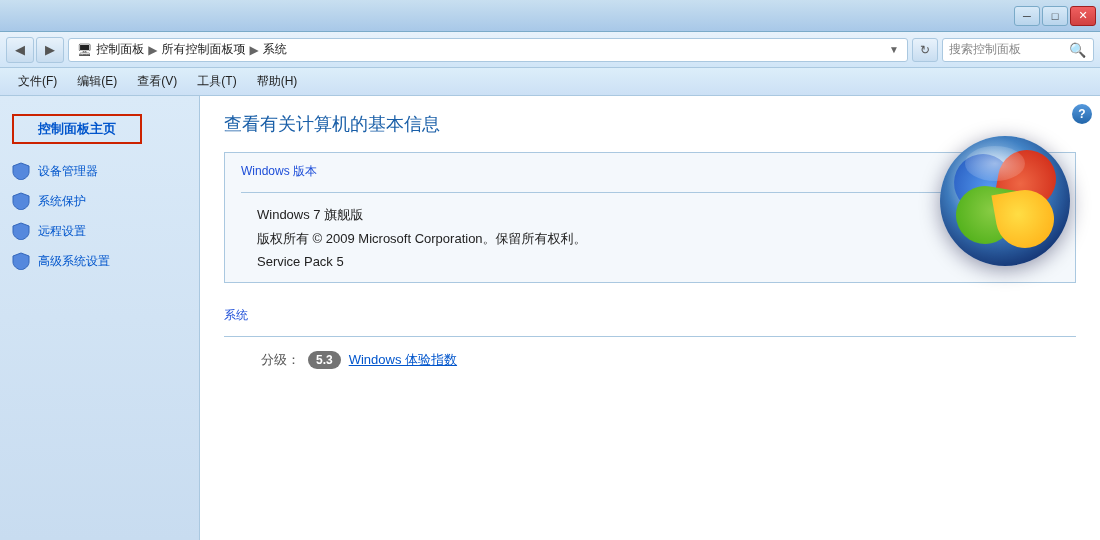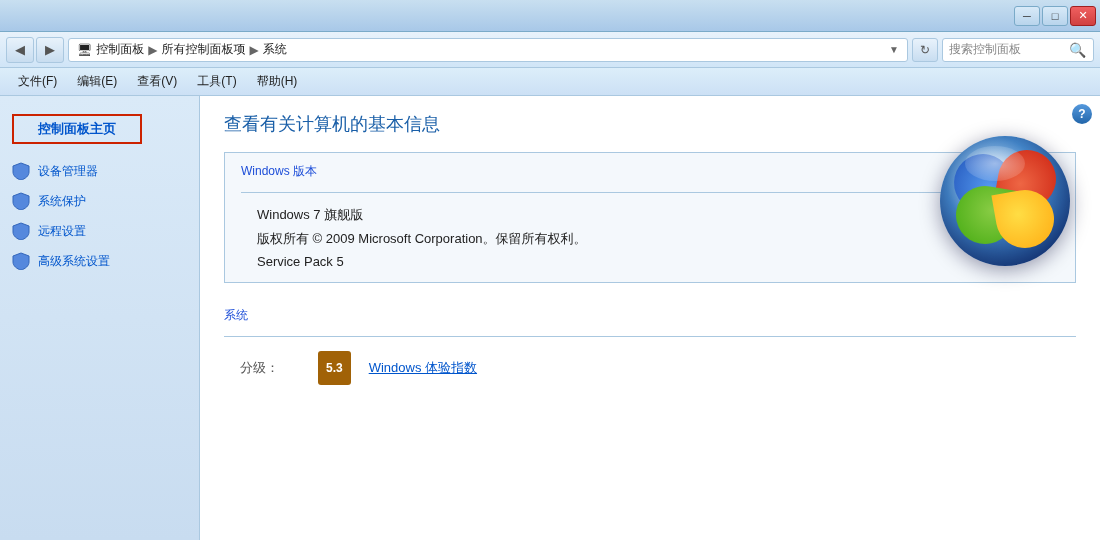--- a/index.html
+++ b/index.html
@@ -206,31 +206,32 @@
     }
     .system-section {
       margin-top: 24px;
     }
     .system-row {
       display: flex;
       align-items: center;
       padding: 4px 16px;
       font-size: 13px;
       color: #222;
-      gap: 18px;
+      gap: 8px;
+      text-align: right;
     }
     .system-row-label {
       min-width: 60px;
       color: #555;
     }
     .score-badge {
-      background: #a16207;
+      background: #737373;
       color: white;
-      padding: 10px 8px;
-      border-radius: 3px;
+      padding: 2px 8px;
+      border-radius: 9px;
       font-size: 12px;
       font-weight: bold;
     }
     .score-link {
       color: #0055cc;
       text-decoration: underline;
       cursor: pointer;
       font-size: 13px;
     }
 

